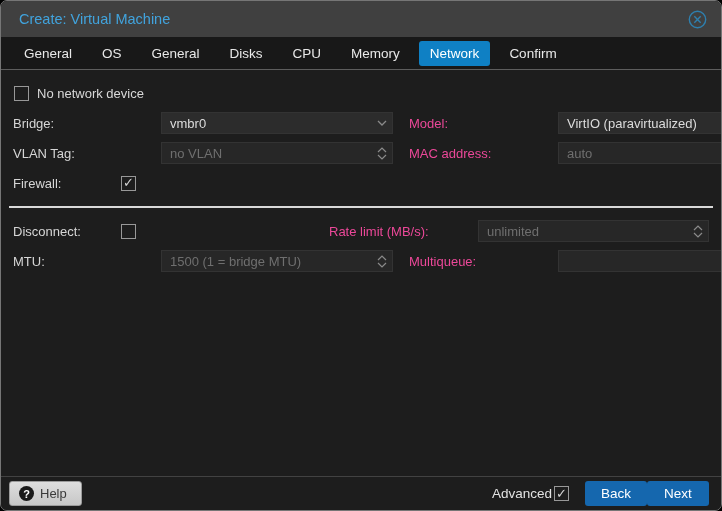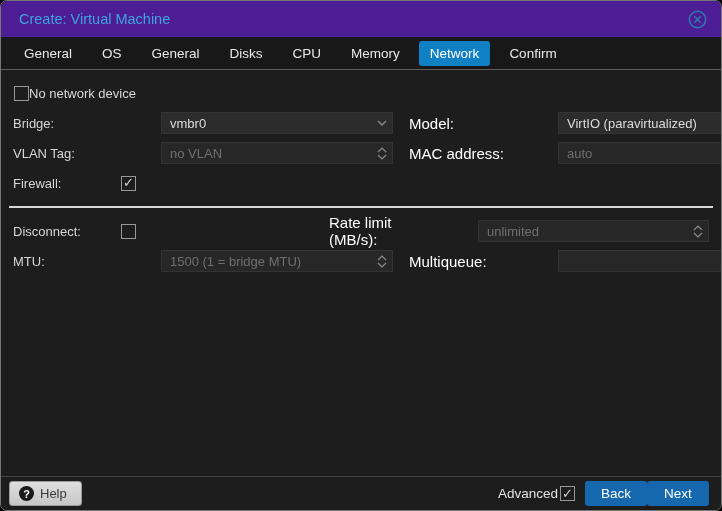--- a/index.html
+++ b/index.html
@@ -10,21 +10,21 @@
     background:#1d1d1d;
     border:1px solid #767676;
     border-radius:7px;
     display:flex; flex-direction:column;
     overflow:hidden;
   }
 
   
   .titlebar {
     height:36px; flex:0 0 36px;
-    background:#4c1d95;
+    background:#404040;
     display:flex; align-items:center;
     padding:0 14px 0 18px;
   }
   .title { color:#41a3dd; font-size:14.5px; }
   .close-tool { margin-left:auto; width:19px; height:19px; cursor:pointer; }
 
   
   .tabbar {
     height:33px; flex:0 0 33px;
     background:#181818;
@@ -38,21 +38,21 @@
     border-radius:3px; cursor:pointer;
     white-space:nowrap;
   }
   .tab[data-active="true"] { background:var(--accent,#0f80c4); color:#fff; }
 
   
   .body { flex:1 1 auto; background:#1d1d1d; padding-top:12px; position:relative; }
 
   .row { display:flex; align-items:center; height:22px; margin:0 12px 8px 12px; }
   .lbl1 { width:108px; flex:0 0 108px; color:#d6d6d6; font-size:13px; }
-  .lbl2 { width:109px; flex:0 0 109px; color:#ffffff; font-size:15px; }
+  .lbl2 { width:109px; flex:0 0 109px; color:#ec4899; font-size:13px; }
   .gap  { width:16px; flex:0 0 16px; }
   .fld1 { width:232px; flex:0 0 232px; }
   .fld2 { width:231px; flex:0 0 231px; }
 
   .field {
     position:relative; height:22px;
     background:#2c2c2c;
     border:1px solid #333;
     margin-left:40px;
   }
@@ -74,21 +74,21 @@
   .cb {
     width:15px; height:15px;
     border:1px solid #989898;
     background:transparent;
     display:inline-flex; align-items:center; justify-content:center;
     color:#d4d4d4; font-size:13px; line-height:1;
     cursor:pointer; flex:0 0 15px;
   }
   .cb[data-checked="true"]::after { content:"\2713"; margin-top:-1px; }
 
-  .cb-label { color:#d8d8d8; font-size:13px; margin-left:0; }
+  .cb-label { color:#d8d8d8; font-size:13px; margin-left:8px; }
 
   .mid-sep {
     height:2px; background:#d9d9d9;
     margin:12px 8px 12px 8px;
     border:none;
   }
 
   
   .footer {
     height:34px; flex:0 0 34px;
@@ -243,18 +243,18 @@
   </div>
 
   <div class="footer">
     <button class="help-btn">
       <span class="help-icon">?</span>
       <span>Help</span>
     </button>
     <div class="footer-right">
       <span class="advanced-label">Advanced</span>
       <span class="cb" data-checked="true"></span>
-      <button class="btn" style="margin-left:10px;">Back</button>
+      <button class="btn" style="margin-left:16px;">Back</button>
       <button class="btn">Next</button>
     </div>
   </div>
 
 </div>
 
 </body></html>

